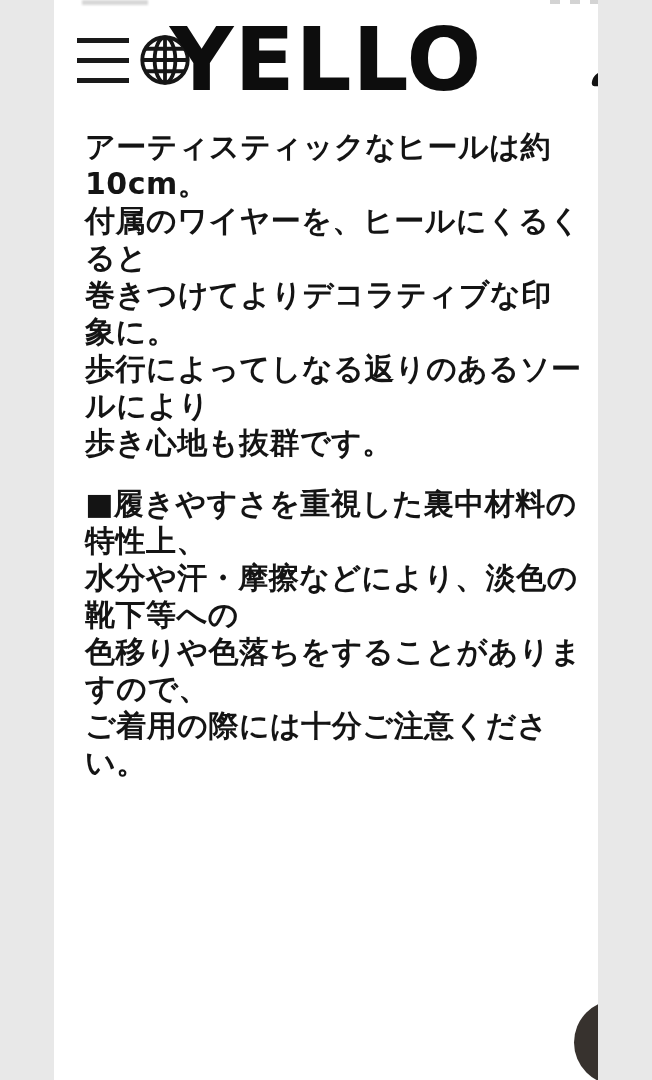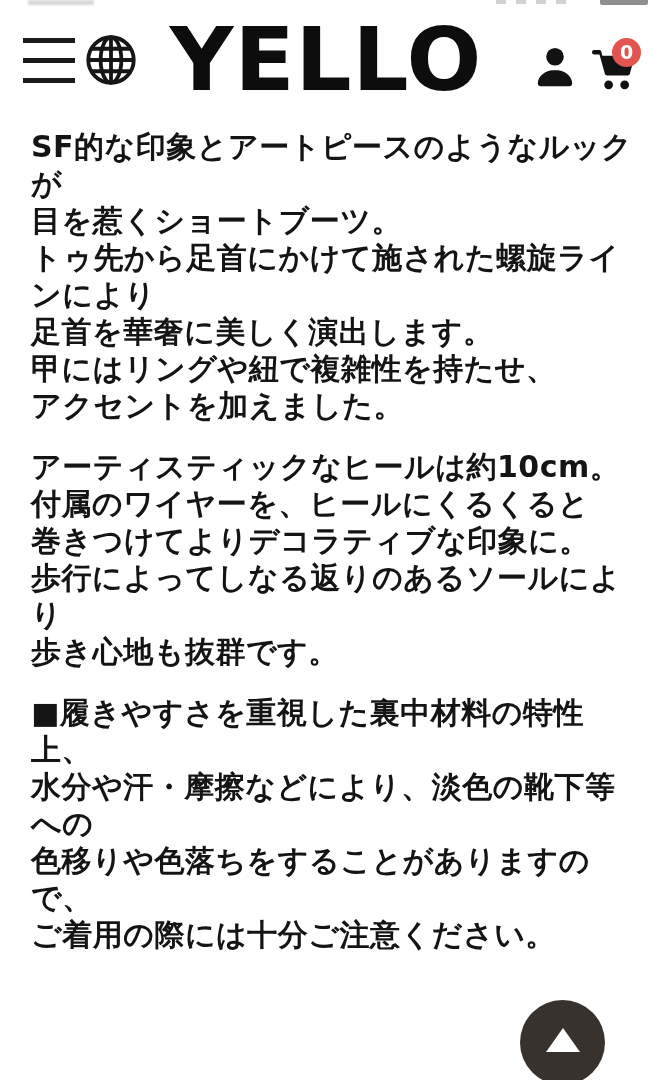--- a/index.html
+++ b/index.html
@@ -1,20 +1,20 @@
 <!DOCTYPE html>
 <html><head>
 <meta charset="utf-8">
 <style>
   * { margin: 0; padding: 0; box-sizing: border-box; }
   html, body { background: #e8e8e8; }
   body { font-family: "DejaVu Sans", "Liberation Sans", sans-serif; }
   .page {
     position: relative;
-    width: 652px;
+    width: 544px;
     height: 1080px;
     margin: 0 auto;
     background: #ffffff;
     overflow: hidden;
     color: #141414;
   }
 
   
   .remnant { position: absolute; top: 0; }
   .remnant-left  { left: 28px;  width: 66px; height: 5px; background: rgba(110,110,110,.28); filter: blur(1px); }
@@ -128,26 +128,20 @@
         <path d="M3 2.4h2.4c.5 0 .9.3 1 .8l.5 1.9h14.2c.7 0 1.2.7 1 1.4l-2 7.3c-.1.5-.6.8-1.1.8H9.2c-.5 0-1-.3-1.1-.8L5.5 4.6H3a1.1 1.1 0 0 1 0-2.2z"></path>
         <circle cx="9.9" cy="19.1" r="2.1"></circle>
         <circle cx="17.6" cy="19.1" r="2.1"></circle>
       </svg>
     </button>
     <span class="badge">0</span>
 
   </header>
 
   <main>
-    <p class="para">SF的な印象とアートピースのようなルックが
-目を惹くショートブーツ。
-トゥ先から足首にかけて施された螺旋ラインにより
-足首を華奢に美しく演出します。
-甲にはリングや紐で複雑性を持たせ、
-アクセントを加えました。</p>
     <p class="para">アーティスティックなヒールは約10cm。
 付属のワイヤーを、ヒールにくるくると
 巻きつけてよりデコラティブな印象に。
 歩行によってしなる返りのあるソールにより
 歩き心地も抜群です。</p>
     <p class="para">■履きやすさを重視した裏中材料の特性上、
 水分や汗・摩擦などにより、淡色の靴下等への
 色移りや色落ちをすることがありますので、
 ご着用の際には十分ご注意ください。</p>
 

